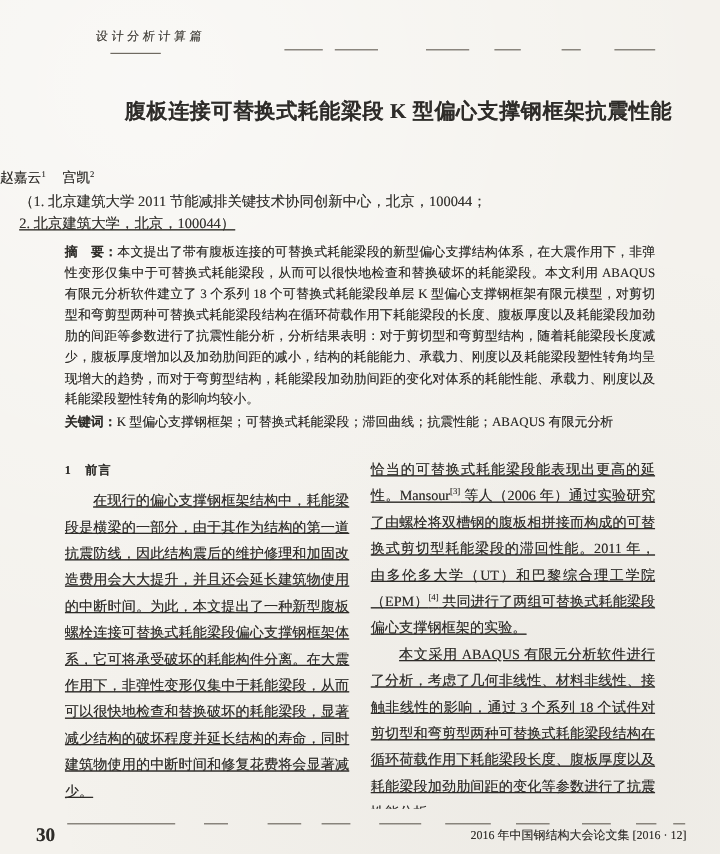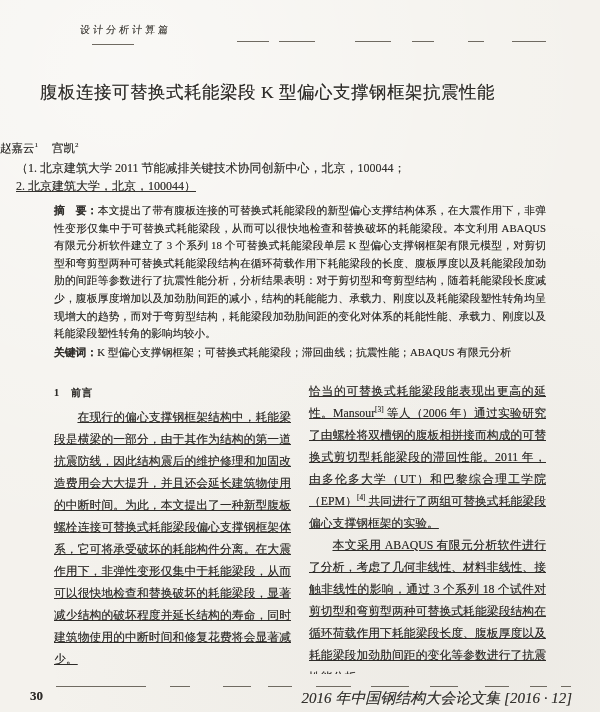--- a/index.html
+++ b/index.html
@@ -13,42 +13,42 @@
     text-shadow: 0 0 .5px rgba(46,44,41,.55);
   }
   .header-mark {
     position:absolute; left:80px; top:23px;
     font-size:10px; letter-spacing:3px; color:#44413b;
     transform:skewX(-6deg);
   }
   .rule-seg { position:absolute; height:1px; background:#6f6a61; }
   .title {
     position:absolute; left:40px; right:40px; top:77px;
-    text-align:left; font-weight:normal; font-size:17.5px; line-height:31px; letter-spacing:.5px;
+    text-align:right; font-weight:bold; font-size:17.5px; line-height:31px; letter-spacing:.5px;
   }
   .authors { position:absolute; left:0; right:0; top:141px; text-align:left; font-size:11.5px; }
   .authors .gap { display:inline-block; width:14px; }
   sup { font-size:.62em; vertical-align:super; line-height:0; }
   .affil { position:absolute; left:16px; right:0; text-align:left; font-size:12px; color:#35332f; }
   .affil-1 { top:160px; }
   .affil-2 { top:178px;text-decoration:underline; }
   .abstract-block { position:absolute; left:54px; right:54px; top:202px; }
   .abstract-block p { margin:0; font-size:10.8px; line-height:17.6px; text-align:justify; }
   .abstract-block .kw { margin-top:1px; }
   .lbl { font-weight:bold; }
   .columns {
     position:absolute; left:54px; top:380px; width:492px; height:294px;
     display:flex; gap:18px; overflow:hidden;
   }
   .col { width:237px; font-size:11.8px; line-height:22px; text-align:justify; }
   .col h3 { font-size:10px; margin:0; line-height:26px; letter-spacing:1px; }
   .col p { margin:0; text-indent:2em;text-decoration:underline; }
   .col p.no-indent { text-indent:0; }
-  .footer-pagenum { position:absolute; left:30px; top:688px; font-weight:bold; font-size:13px; }
-  .footer-src { position:absolute; right:28px; top:689px; font-size:15px; color:#34322e;font-style:italic; }
+  .footer-pagenum { position:absolute; left:30px; top:688px; font-weight:bold; font-size:16px; }
+  .footer-src { position:absolute; right:28px; top:689px; font-size:10px; color:#34322e; }
 </style>
 </head>
 <body>
 
 <div class="page">
 
   <div class="header-mark">设计分析计算篇</div>
   <div class="rule-seg" style="left:92px;top:44px;width:42px;"></div>
   <div class="rule-seg" style="left:237px;top:41px;width:32px;"></div>
   <div class="rule-seg" style="left:279px;top:41px;width:36px;"></div>

